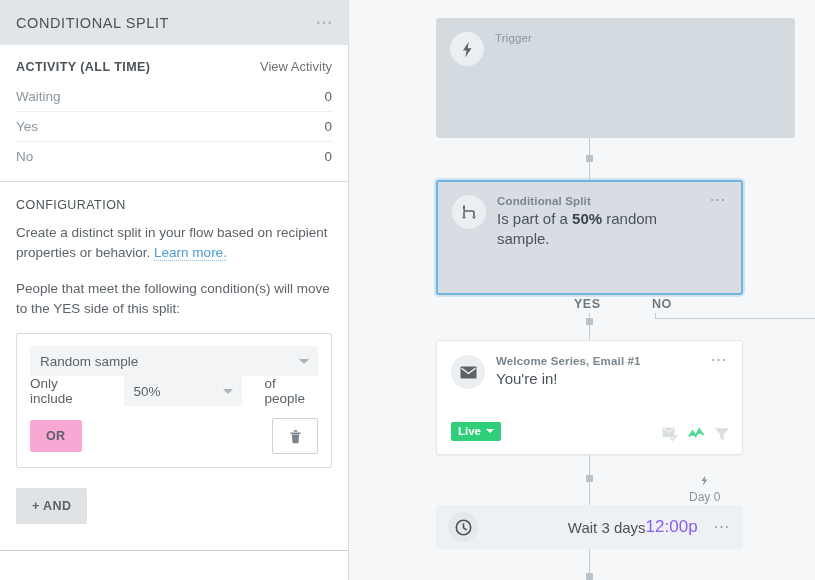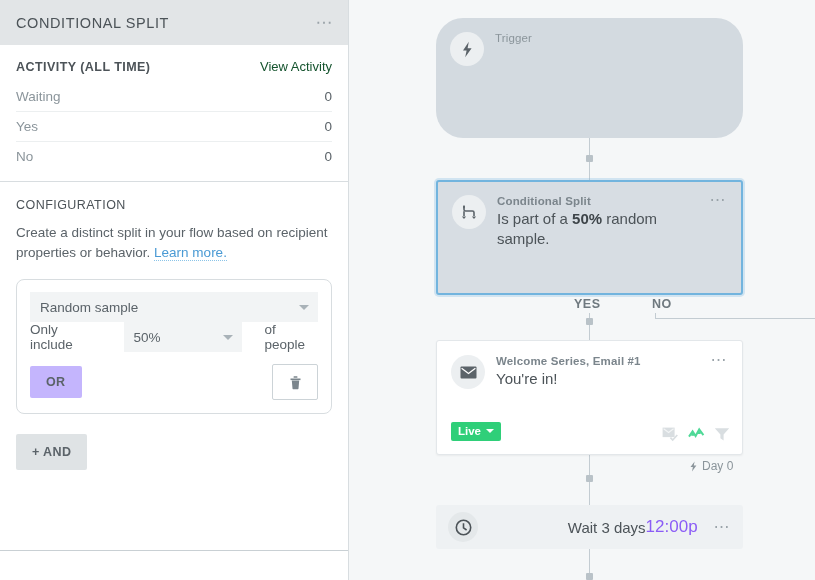--- a/index.html
+++ b/index.html
@@ -62,21 +62,21 @@
     margin-bottom: 8px;
   }
   .sb-section-title {
     font-size: 12.5px;
     font-weight: bold;
     letter-spacing: 0.45px;
     color: #4c5358;
   }
   .link {
     font-size: 13px;
-    color: #14532d;
+    color: #737373;
     cursor: pointer;
   }
   .stat-row {
     display: flex;
     justify-content: space-between;
     align-items: center;
     font-size: 13.5px;
     color: #8b959b;
     padding: 7px 0 7px 0;
     border-bottom: 1px solid #eceff0;
@@ -107,21 +107,21 @@
   .config-p.tight { margin-bottom: 14px; }
   .dotted-link {
     color: #4a9ad4;
     border-bottom: 1px dotted #8bc4e8;
     cursor: pointer;
   }
 
   
   .cond-card {
     border: 1px solid #d8dde0;
-    border-radius: 8px;
+    border-radius: 2px;
     padding: 12px 13px 13px 13px;
     box-sizing: border-box;
     margin-top: 2px;
   }
   .select {
     position: relative;
     background: #f2f4f5;
     border: none;
     height: 30px;
     display: flex;
@@ -152,21 +152,21 @@
     gap: 22px;
   }
   .select-pct { width: 122px; }
   .cond-row3 {
     display: flex;
     align-items: center;
     justify-content: space-between;
     margin-top: 12px;
   }
   .btn-or {
-    background: #c4b5fd;
+    background: #f9a8d4;
     color: #5b6369;
     font-size: 12.5px;
     font-weight: bold;
     letter-spacing: 0.4px;
     padding: 9px 16px;
     border: none;
     border-radius: 2px;
     cursor: pointer;
     font-family: inherit;
   }
@@ -210,23 +210,22 @@
     background: #f5f7f8;
     overflow: hidden;
   }
   .node {
     position: absolute;
     box-sizing: border-box;
     border-radius: 3px;
   }
   .node-trigger {
     left: 87px; top: 18px;
-    width: 307px; height: 120px;
+    width: 359px; height: 120px;
     background: #d3dae0;
-    border-radius: 27px;
   }
   .node-split {
     left: 87px; top: 180px;
     width: 307px; height: 115px;
     background: #d7dde3;
     border: 2px solid #72b4de;
     box-shadow: 0 0 0 2px rgba(125,185,225,0.30);
   }
   .node-email {
     left: 87px; top: 340px;
@@ -391,20 +390,21 @@
       </div>
     </div>
 
     <div class="sb-divider"></div>
 
     <div class="sb-section" style="padding-top:16px;">
       <div class="config-title">CONFIGURATION</div>
 
       <p class="config-p"><span>Create a distinct split in your flow based on recipient properties or behavior.</span> <span class="dotted-link">Learn more.</span></p>
 
+      <p class="config-p tight">People that meet the following condition(s) will move to the YES side of this split:</p>
 
       <div class="cond-card">
         <div class="select select-full">
           <span>Random sample</span>
           <span class="caret"></span>
         </div>
 
         <div class="cond-row2">
           <span>Only include</span>
           <div class="select select-pct">
@@ -512,21 +512,21 @@
           <path d="M1 9.6 L4.6 4.4 L7.6 9.0 L11.2 2.4 L15.4 8.2" fill="none" stroke="#4fd997" stroke-width="2"></path>
           <rect x="3.2" y="6.0" width="2.8" height="2.8" fill="#4fd997"></rect>
           <rect x="9.9" y="4.2" width="2.8" height="2.8" fill="#4fd997"></rect>
         </svg>
         <svg width="16" height="15" viewBox="0 0 16 15">
           <path d="M0.8 1.2 H15.2 L9.6 7.6 V13.4 L6.4 11.2 V7.6 Z" fill="#d9dee1"></path>
         </svg>
       </div>
     </div>
 
-    <div class="day-label" style="left:340px; top:459px;">
+    <div class="day-label" style="left:340px; top:475px;flex-direction:column;">
       <svg width="9" height="11" viewBox="0 0 9 11">
         <path d="M5.6 0.4 L1.5 6.0 h2.4 l-0.9 4.5 L7.4 4.6 H4.8 Z" fill="#8b959b"></path>
       </svg>
       <span>Day 0</span>
     </div>
 
     <div class="node node-wait">
       <div class="wait-inner">
         <div class="node-icon" style="width:30px;height:30px;flex:0 0 30px;margin-right:10px;background:#e4e8ea;">
           <svg width="17" height="17" viewBox="0 0 17 17">

